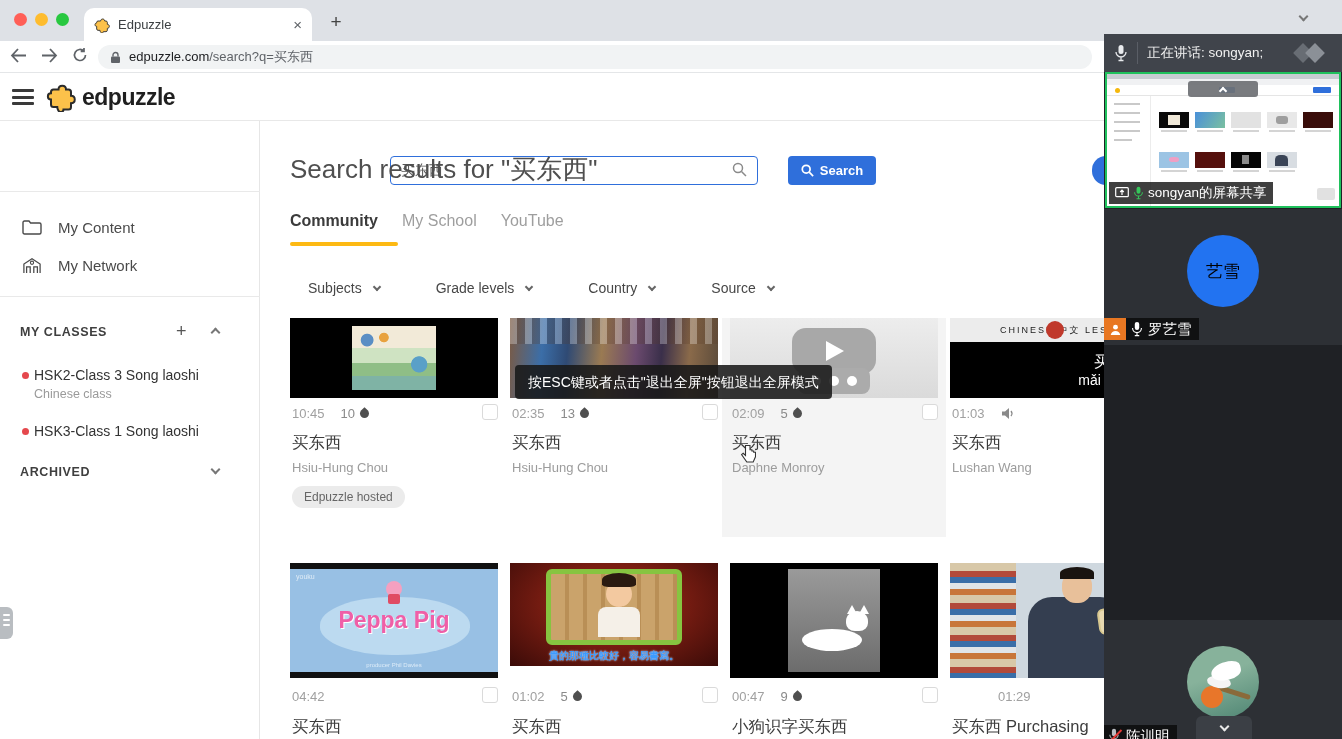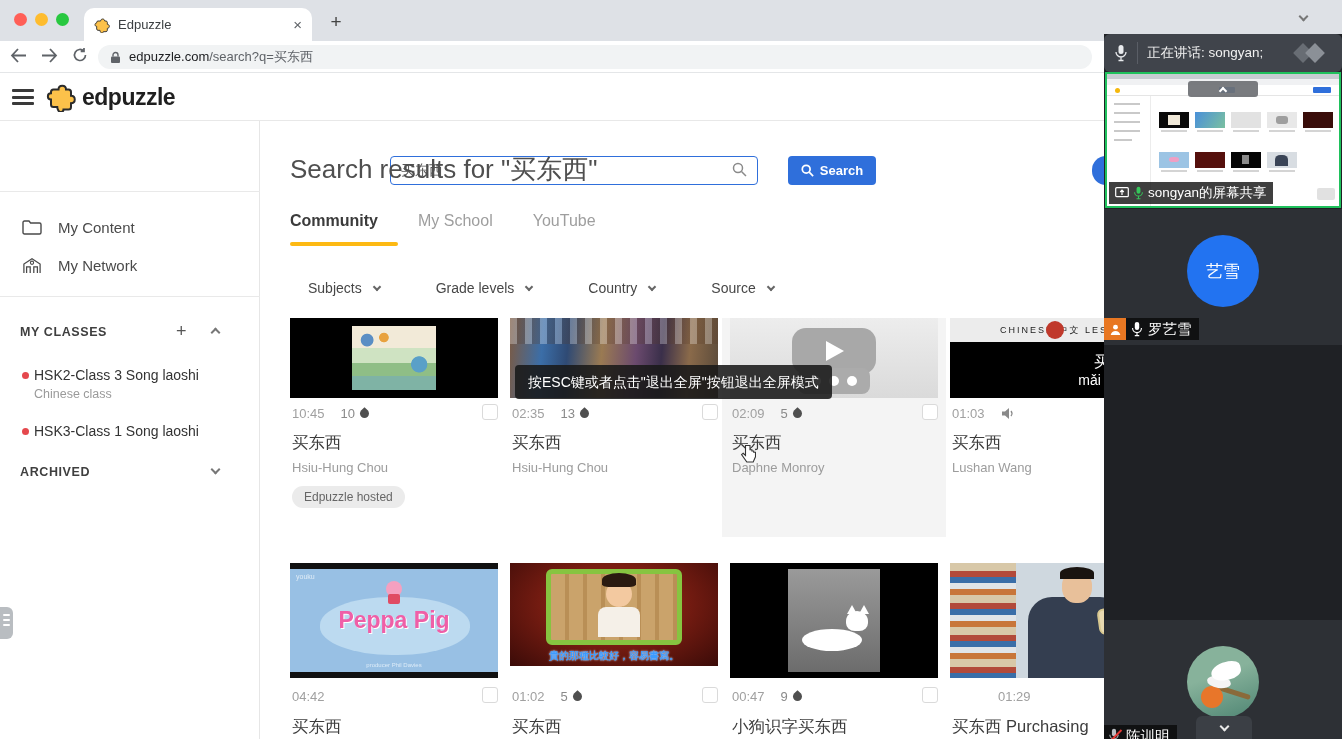--- a/index.html
+++ b/index.html
@@ -43,21 +43,21 @@
   .divider { position:absolute; left:0; width:260px; height:1px; background:#e9e9e9; }
   .sec-head { position:absolute; left:20px; font-size:12.5px; font-weight:700; color:#3f3f3f; letter-spacing:.6px; }
   .plus { position:absolute; left:176px; font-size:18px; color:#555; font-weight:400; }
   .class-item { position:absolute; left:20px; width:220px; }
   .class-dot { position:absolute; left:2px; top:5px; width:7px; height:7px; border-radius:50%; background:#e5484d; }
   .class-name { margin-left:14px; font-size:14px; color:#333; }
   .class-sub { margin-left:14px; font-size:12.5px; color:#9a9a9a; margin-top:4px; }
 
   
   .heading { position:absolute; left:290px; top:152px; font-size:26px; color:#4f4f4f; }
-  .tabsrow { position:absolute; left:290px; top:212px; display:flex; gap:40px; font-size:16px; color:#9e9e9e;justify-content:flex-end; }
+  .tabsrow { position:absolute; left:290px; top:212px; display:flex; gap:24px; font-size:16px; color:#9e9e9e;justify-content:flex-end; }
   .tabsrow .active { color:#3b3b3b; font-weight:700; }
   .tab-underline { position:absolute; left:290px; top:242px; width:108px; height:4px; background:#fdb913; border-radius:2px; }
   .filters { position:absolute; left:308px; top:280px; display:flex; gap:56px; font-size:14px; color:#474747; }
   .filter { display:flex; align-items:center; gap:12px; }
   .filter .chev { width:6px; height:6px; border-color:#666; margin-top:-3px; }
 
   .hoverbg { position:absolute; left:722px; top:318px; width:224px; height:219px; background:#f4f4f4; }
 
   .thumb { position:absolute; width:208px; overflow:hidden; }
   .meta { position:absolute; width:208px; display:flex; align-items:center; gap:16px; font-size:13px; color:#a0a0a0; }
@@ -116,21 +116,21 @@
 
   
   .tooltip { position:absolute; left:515px; top:365px; height:34px; line-height:34px; padding:0 13px; background:rgba(25,25,25,.88); border-radius:4px; color:#fff; font-size:14px; white-space:nowrap; }
   .cursor { position:absolute; left:740px; top:444px; }
 
   .edge-handle { position:absolute; left:0; top:607px; width:13px; height:32px; background:#b9bdc1; border-radius:0 6px 6px 0; padding:7px 3px; }
   .edge-handle i { display:block; width:7px; height:2px; background:#fff; margin-bottom:3px; border-radius:1px; }
 
   
   .panel { position:absolute; left:1104px; top:34px; width:238px; height:705px; background:#1f2125; }
-  .micbar { position:absolute; left:0; top:0; width:238px; height:38px; background:#40444b; display:flex; align-items:center; padding:0 10px; gap:9px;border-radius:6px; }
+  .micbar { position:absolute; left:0; top:0; width:238px; height:38px; background:#40444b; display:flex; align-items:center; padding:0 10px; gap:9px; }
   .micbar .sep { width:1px; height:22px; background:#5a5e66; }
   .micbar .speak { font-size:13.5px; color:#f1f1f1; white-space:nowrap; }
   .diamonds { margin-left:auto; position:relative; width:40px; height:22px; }
   .diamonds i { position:absolute; width:14px; height:14px; transform:rotate(45deg); top:4px; }
   .diamonds i:nth-child(1){ left:4px; background:#686d74; }
   .diamonds i:nth-child(2){ left:16px; background:#8b9097; }
 
   .share { position:absolute; left:1px; top:38px; width:236px; height:136px; border:2px solid #1fc15c; background:#fff; overflow:hidden; }
   .mini-top { position:absolute; left:0; top:0; right:0; height:5px; background:#c8ccd2; }
   .mini-url { position:absolute; left:0; top:5px; right:0; height:6px; background:#f0f1f3; }
@@ -150,21 +150,21 @@
   .mb5{background:#3a0d0a}
   .mb6{background:#9cc4e4}.mb6::after{content:"";position:absolute;left:10px;top:5px;width:10px;height:5px;background:#ef9fc4;border-radius:40%}
   .mb7{background:#55100c}.mb8{background:#050505}.mb8::after{content:"";position:absolute;left:11px;top:3px;width:7px;height:9px;background:#8a8a8a}
   .mb9{background:#d8dde2}.mb9::after{content:"";position:absolute;left:8px;top:3px;width:13px;height:11px;background:#3a4456;border-radius:40% 40% 0 0}
   .sharelabel { position:absolute; left:2px; bottom:2px; display:flex; align-items:center; gap:4px; background:rgba(15,15,15,.8); height:22px; padding:0 6px; }
   .sharelabel .txt { font-size:13.5px; color:#fff; white-space:nowrap; }
   .sharemenu { position:absolute; right:4px; bottom:6px; width:18px; height:12px; background:rgba(200,200,200,.55); border-radius:2px; }
 
   .tile { position:absolute; left:0; width:238px; background:#2d3035; }
   .avatar { position:absolute; left:83px; top:26px; width:72px; height:72px; border-radius:50%; display:flex; align-items:center; justify-content:center; }
-  .av-blue { background:#2273f1; color:#ffffff; font-size:17px; }
+  .av-blue { background:#2273f1; color:#000000; font-size:17px; }
   .av-p1 { background: radial-gradient(circle at 32% 62%, #d8a93a 0 11%, transparent 12%),
                       radial-gradient(circle at 52% 46%, #c9992f 0 8%, transparent 9%),
                       radial-gradient(circle at 68% 70%, #e0b44a 0 7%, transparent 8%),
                       radial-gradient(circle at 62% 32%, #6b5a2a 0 26%, transparent 27%),
                       linear-gradient(160deg,#4a3a22,#1d1711 70%); }
   .av-p2 { background:#fff; }
   .av-p2 .sq { position:absolute; left:14px; top:12px; width:44px; height:42px; background:#f3ded6; }
   .av-p2 .book { position:absolute; left:27px; top:30px; width:18px; height:16px; background:#e8b53a; border-radius:2px; }
   .av-p2 .sun { position:absolute; left:33px; top:14px; width:8px; height:8px; border-radius:50%; background:#e8b53a; }
   .av-p3 { background:linear-gradient(160deg,#87b29b 0 40%,#4f8573); }

